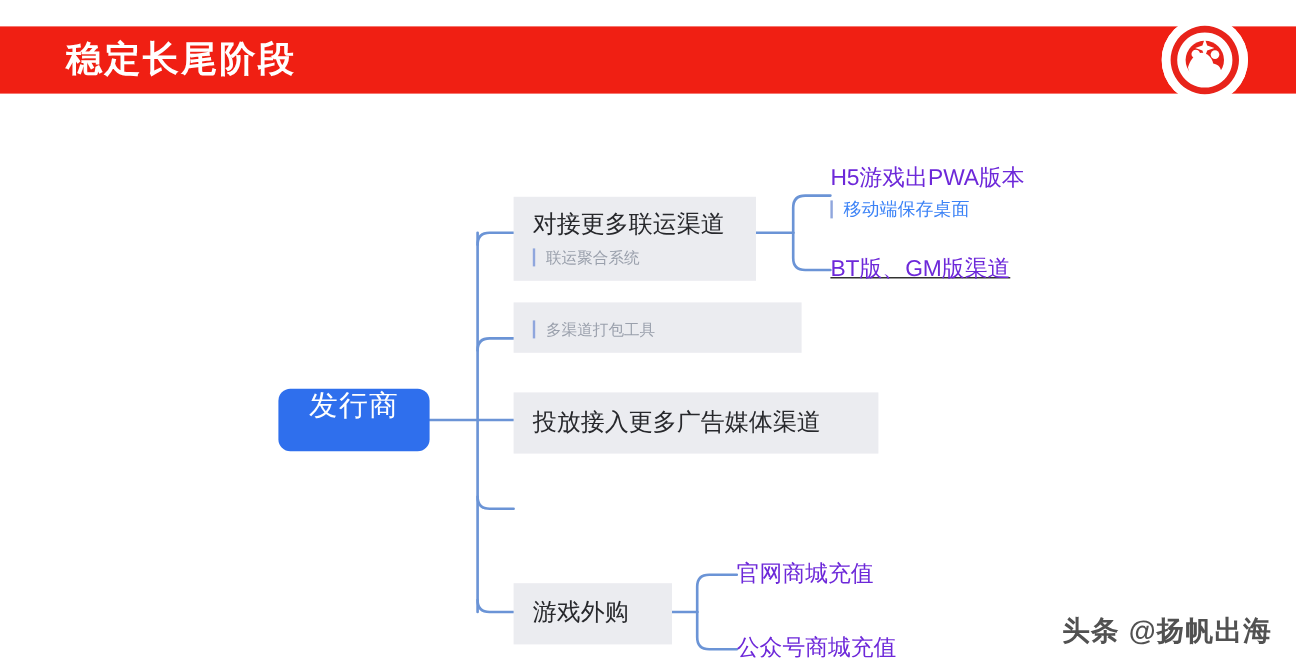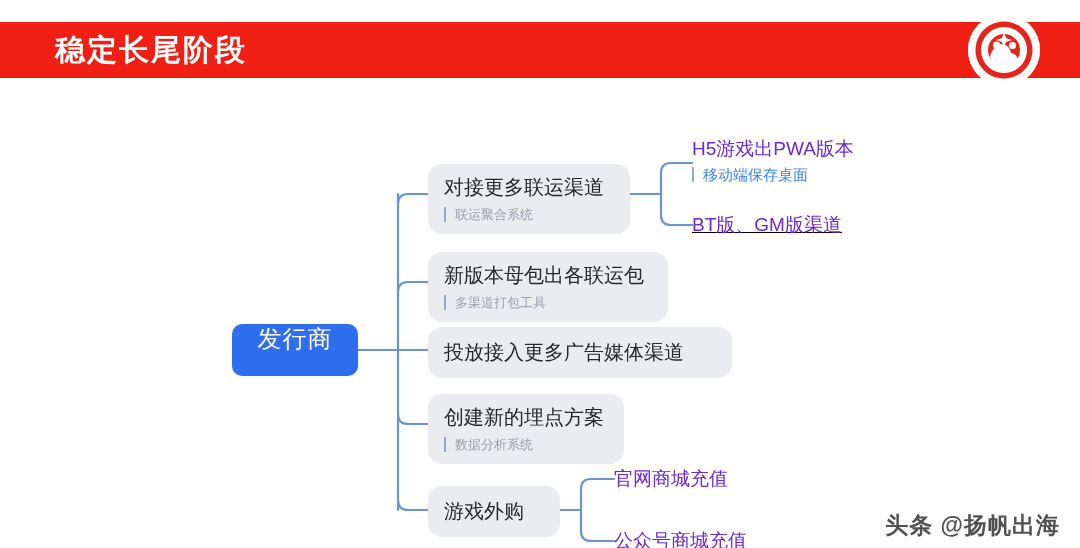--- a/index.html
+++ b/index.html
@@ -77,21 +77,21 @@
     color: #ffffff;
     font-size: 24px;
     letter-spacing: 1px;
     line-height: 30px;
   }
 
   
   .l1 {
     position: absolute;
     background: #ebecf0;
-    border-radius: 14px;
+    border-radius: 0;
     box-sizing: border-box;
     padding: 9px 16px 10px 16px;
   }
   .l1-title {
     font-size: 20px;
     color: #27282c;
     line-height: 28px;
     white-space: nowrap;
   }
   .l1-sub {
@@ -222,32 +222,27 @@
 
   <div class="l2" style="left:692px; top:58px;">
     <div class="l2-title">H5游戏出PWA版本</div>
     <div class="l2-sub">移动端保存桌面</div>
   </div>
   <div class="l2" style="left:692px; top:134px;text-decoration:underline;">
     <div class="l2-title">BT版、GM版渠道</div>
   </div>
 
   <div class="l1" style="left:428px; top:174px; width:240px;">
-    <div class="l1-title">新版本母包出各联运包</div>
     <div class="l1-sub">多渠道打包工具</div>
   </div>
 
   <div class="l1 no-sub" style="left:428px; top:249px; width:304px;">
     <div class="l1-title">投放接入更多广告媒体渠道</div>
   </div>
 
-  <div class="l1" style="left:428px; top:316px; width:196px;">
-    <div class="l1-title">创建新的埋点方案</div>
-    <div class="l1-sub">数据分析系统</div>
-  </div>
 
   <div class="l1 no-sub" style="left:428px; top:408px; width:132px;">
     <div class="l1-title">游戏外购</div>
   </div>
 
   <div class="l2" style="left:614px; top:388px;">
     <div class="l2-title">官网商城充值</div>
   </div>
   <div class="l2" style="left:614px; top:450px;">
     <div class="l2-title">公众号商城充值</div>

